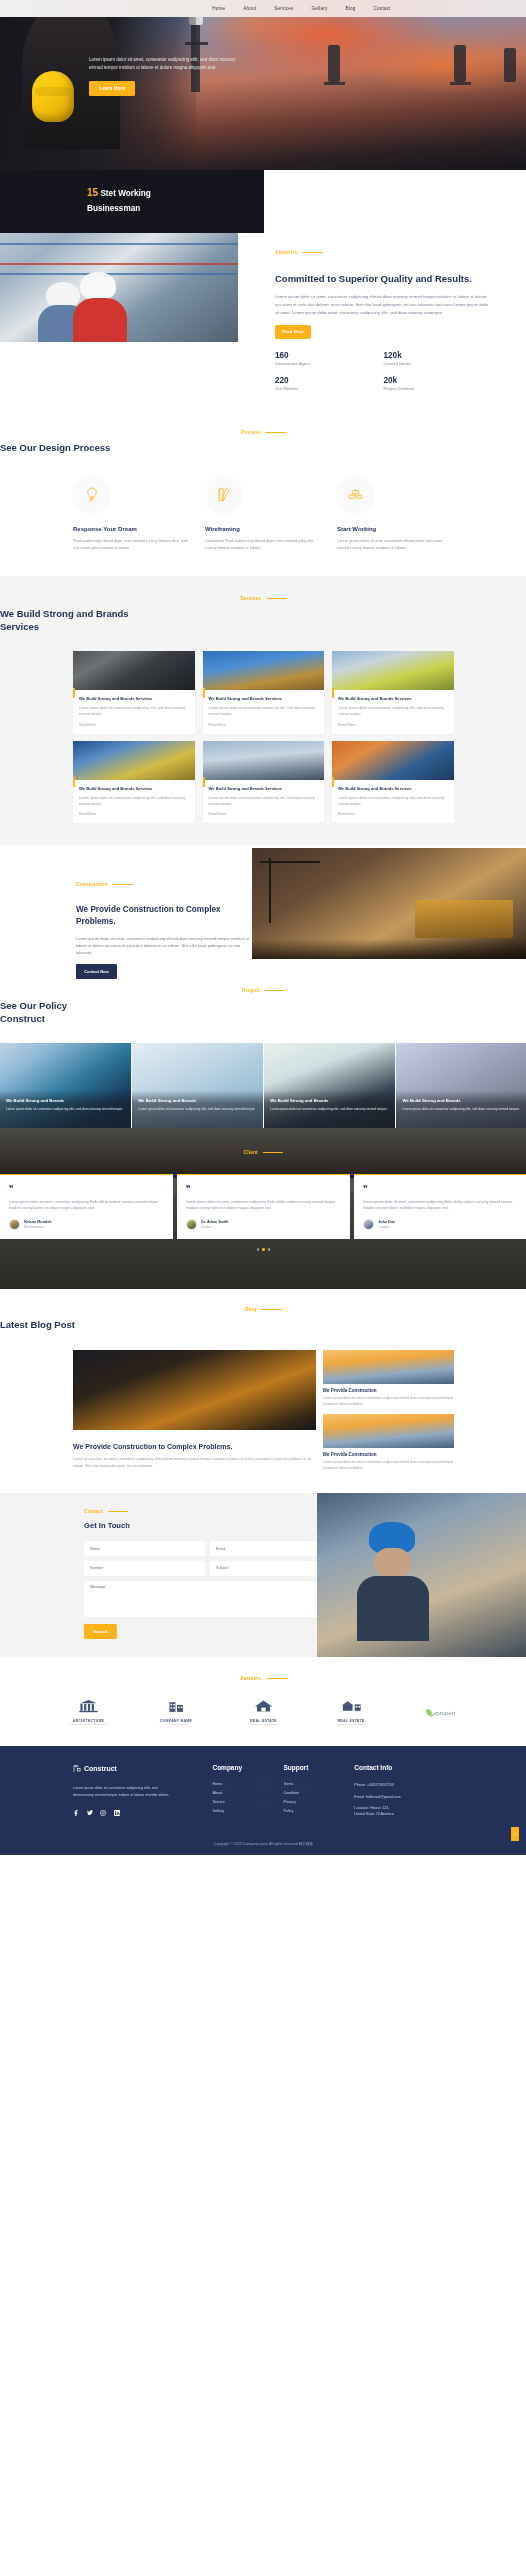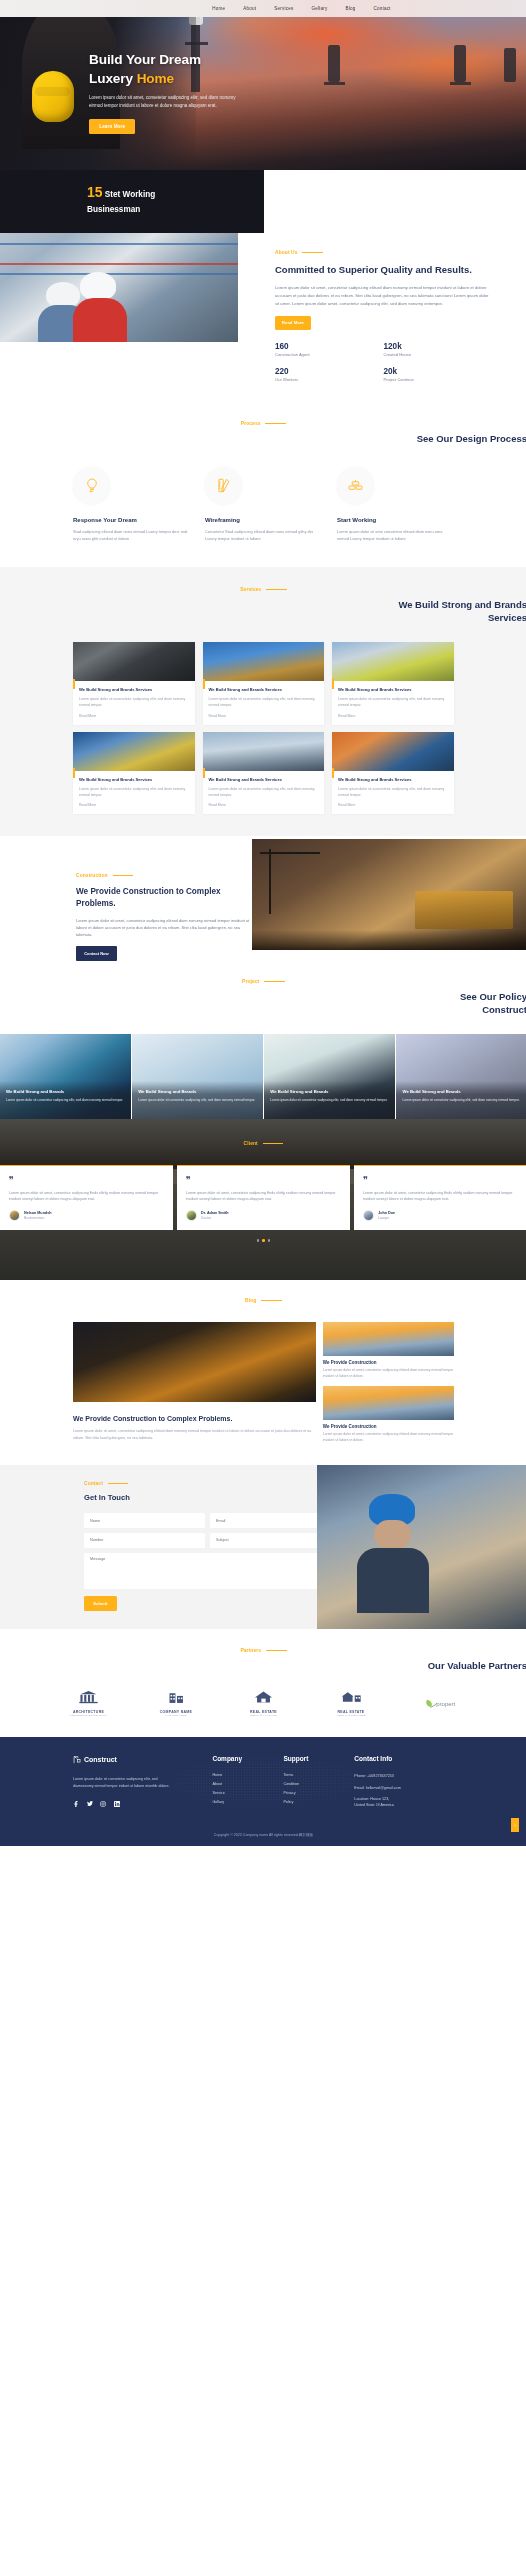--- a/index.html
+++ b/index.html
@@ -80,52 +80,52 @@
     background:linear-gradient(110deg,#1a1b22 0%,#24252d 40%,#3b3129 72%,#1b1a20 100%);
     opacity:.96;
   }
   .exp-box{
     position:absolute; left:0; top:0; width:264px; height:63px;
     background:#15161d; z-index:3;
     display:flex; align-items:center;
   }
   .exp-inner{ padding-left:87px; }
   .exp-line{ font-size:8.2px; font-weight:bold; color:#fff; line-height:14.7px; }
-  .exp-line .num{ color:#ffb318; font-size:14px; }
+  .exp-line .num{ color:#ffb318; font-size:10px; }
   .white-cut{
     position:absolute; left:264px; top:0; width:263px; height:63px; background:#fff; z-index:4;
   }
 
   
   .about{ position:relative; width:527px; background:#fff; padding-bottom:18.5px;}
   .about-photo{
     position:absolute; left:0; top:0; width:238px; height:109px;
     background:linear-gradient(145deg,#b9c6d2 0%,#9fb2c4 18%,#dfe4e8 40%,#7d93a8 64%,#50606f 100%);
     overflow:hidden;
   }
   .about-photo .pipe{ position:absolute; background:#3f6fa8; height:2.7px; opacity:.75;}
   .about-photo .pipe.red{ background:#c0392b;}
   .ap-head{ position:absolute; border-radius:50%;}
   .about-text{ margin-left:275px; padding-top:17.4px; width:217px;}
   .eyebrow{ display:flex; align-items:center; gap:4.9px; }
   .eyebrow .lbl{ color:#ffb318; font-size:4.9px; font-weight:bold; letter-spacing:0.1px;}
   .eyebrow .bar{ width:20.7px; height:1.1px; background:#ffb318;}
   .h2{
-    margin-top:8px; font-size:9.5px; line-height:13px; font-weight:bold; color:#233158;
+    margin-top:17px; font-size:9.5px; line-height:13px; font-weight:bold; color:#233158;
   }
   .para{
     margin-top:7.6px; font-size:4.2px; line-height:8px; color:#737d92;
   }
   .btn-amber.sm{ padding:4.3px 7px; font-size:4.1px; margin-top:8.2px;}
   .stats{ margin-left:275px; margin-top:12px; width:217px; display:grid; grid-template-columns:1fr 1fr; row-gap:9.2px;}
   .stat-num{ font-size:8.2px; font-weight:bold; color:#233158;}
   .stat-lbl{ font-size:4.1px; color:#7b849a; margin-top:1.6px;}
 
   
-  .sec-head{ text-align:right; }
+  .sec-head{ text-align:left; }
   .sec-head .eyebrow{ justify-content:center; }
   .sec-head .h2{ margin-top:6px; }
 
   
   .process{ background:#fff; padding:20.7px 0 25px; }
   .proc-grid{ display:flex; gap:15px; margin:22px auto 0; width:381px;}
   .proc-card{ width:117px; }
   .proc-icn{
     width:37px; height:37px; border-radius:50%; background:#fafafa;
     display:flex; align-items:center; justify-content:center;
@@ -300,24 +300,20 @@
         <a href="#">Home</a>
         <a href="#">About</a>
         <a href="#">Services</a>
         <a href="#">Gellary</a>
         <a href="#">Blog</a>
         <a href="#">Contact</a>
       </nav>
     </div>
 
     <div class="hero-content">
-      <div class="hero-title">
-        <div>Build Your Dream</div>
-        <div><span>Luxery </span><span class="accent">Home</span></div>
-      </div>
       <p class="hero-sub">Lorem ipsum dolor sit amet, consetetur sadipscing elitr, sed diam nonumy eirmod tempor invidunt ut labore et dolore magna aliquyam erat.</p>
       <button class="btn-amber">Learn More</button>
     </div>
   </section>
 
   <section class="exp-strip">
     <div class="exp-photo"></div>
     <div class="white-cut"></div>
     <div class="exp-box">
       <div class="exp-inner">
@@ -600,20 +596,21 @@
       <span class="dot"></span>
     </div>
   </section>
 
   <section class="blog">
     <div class="sec-head">
       <div class="eyebrow">
         <span class="lbl">Blog</span>
         <span class="bar"></span>
       </div>
+      <h2 class="h2">Latest Blog Post</h2>
     </div>
 
     <div class="blog-grid">
       <article>
         <div class="blog-main-img img-night"></div>
         <h3 class="blog-main-title">We Provide Construction to Complex Problems.</h3>
         <p class="blog-main-desc">Lorem ipsum dolor sit amet, consetetur sadipscing elitsed diam nonumy eirmod tempor invidunt ut labore et dolore accusam et justo duo dolores et ea rebum. Stet clita kasd gubergren, no sea takimata.</p>
       </article>
       <div class="blog-side">
         <article>
@@ -652,21 +649,20 @@
       <button class="btn-amber sub">Submit</button>
     </div>
   </section>
 
   <section class="partners">
     <div class="sec-head">
       <div class="eyebrow">
         <span class="lbl">Partners</span>
         <span class="bar"></span>
       </div>
-      <h2 class="h2">Our Valuable Partners</h2>
     </div>
     <div class="part-grid">
 
       <div class="part-item">
         <svg width="23" height="14" viewBox="0 0 42 26" fill="#2a3c66">
           <rect x="6" y="9" width="4" height="13"></rect>
             <rect x="13" y="9" width="4" height="13"></rect>
           <rect x="20" y="9" width="4" height="13"></rect>
             <rect x="27" y="9" width="4" height="13"></rect>
           <polygon points="21,2 36,8 6,8"></polygon>

